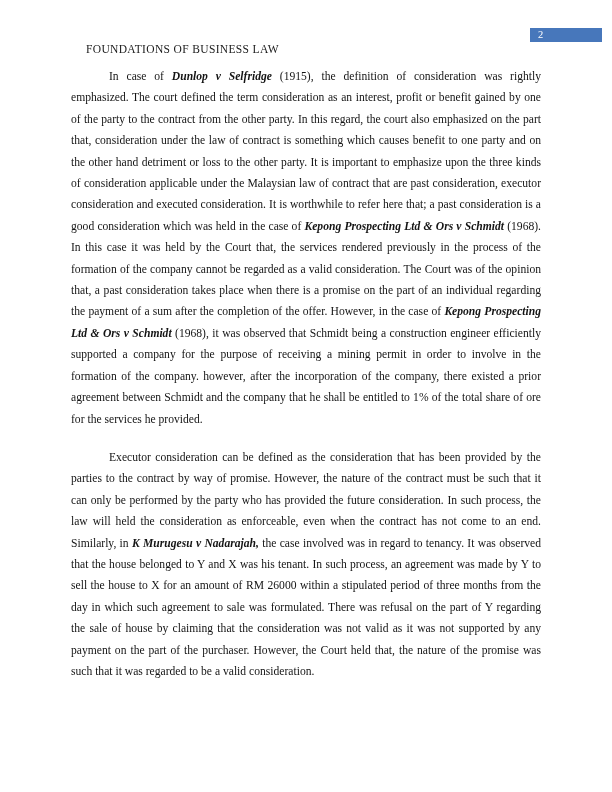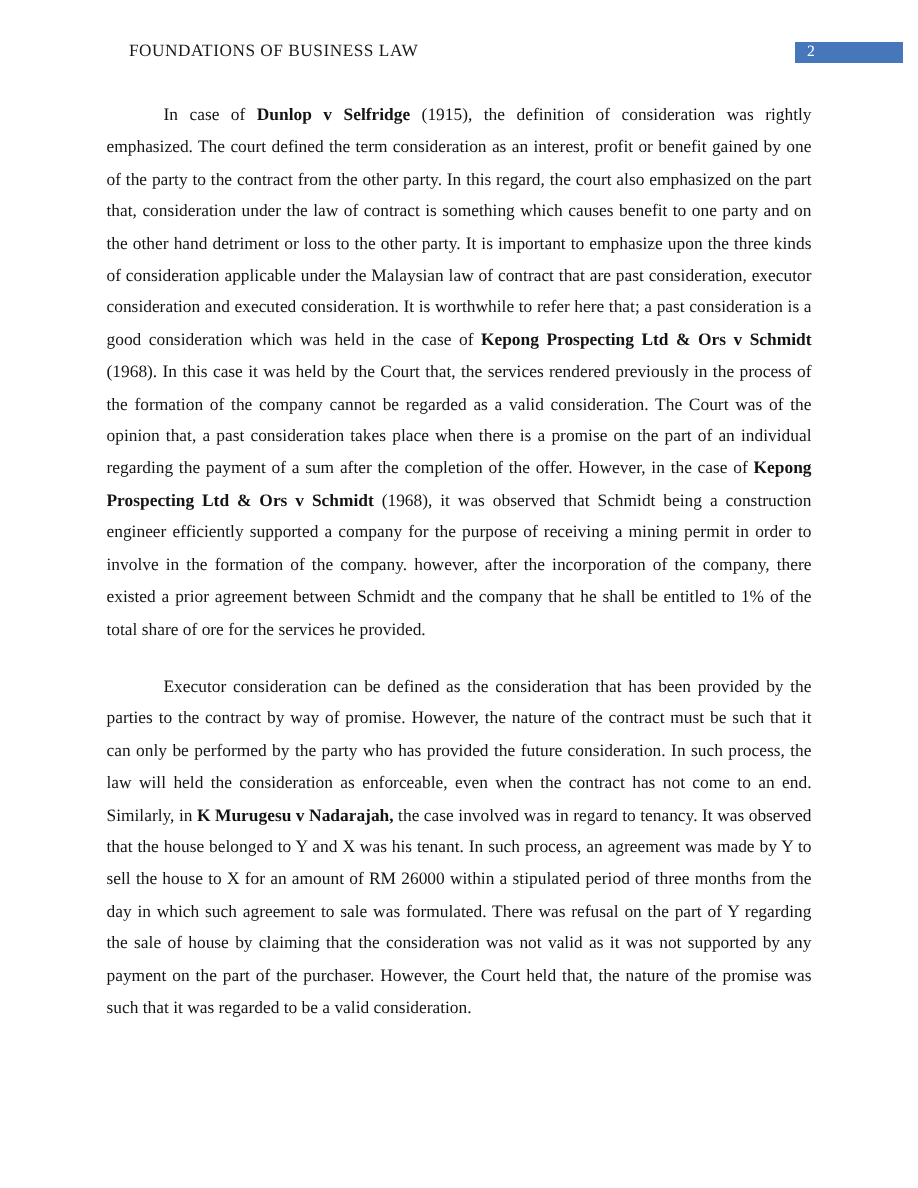--- a/index.html
+++ b/index.html
@@ -28,21 +28,21 @@
   .header {
     position: absolute;
     left: 0;
     top: 25px;
     width: 612px;
     height: 24px;
   }
   .header-title {
     position: absolute;
     left: 86px;
-    top: 1px;
+    top: 16px;
     font-family: "Liberation Serif", "DejaVu Serif", serif;
     font-size: 11.5px;
     letter-spacing: 0.35px;
     color: #1a1a1a;
     white-space: nowrap;
     line-height: 16px;
   }
   .page-number-badge {
     position: absolute;
     left: 530px;
@@ -81,20 +81,21 @@
   }
   p.para:last-child {
     margin-bottom: 0;
   }
   p.indent {
     text-indent: 38px;
   }
 
   .case-name {
     font-weight: bold;
+    font-style: italic;
   }
 </style>
 </head>
 <body>
 
 <div class="page">
 
   <div class="header">
     <div class="header-title">FOUNDATIONS OF BUSINESS LAW</div>
   </div>

